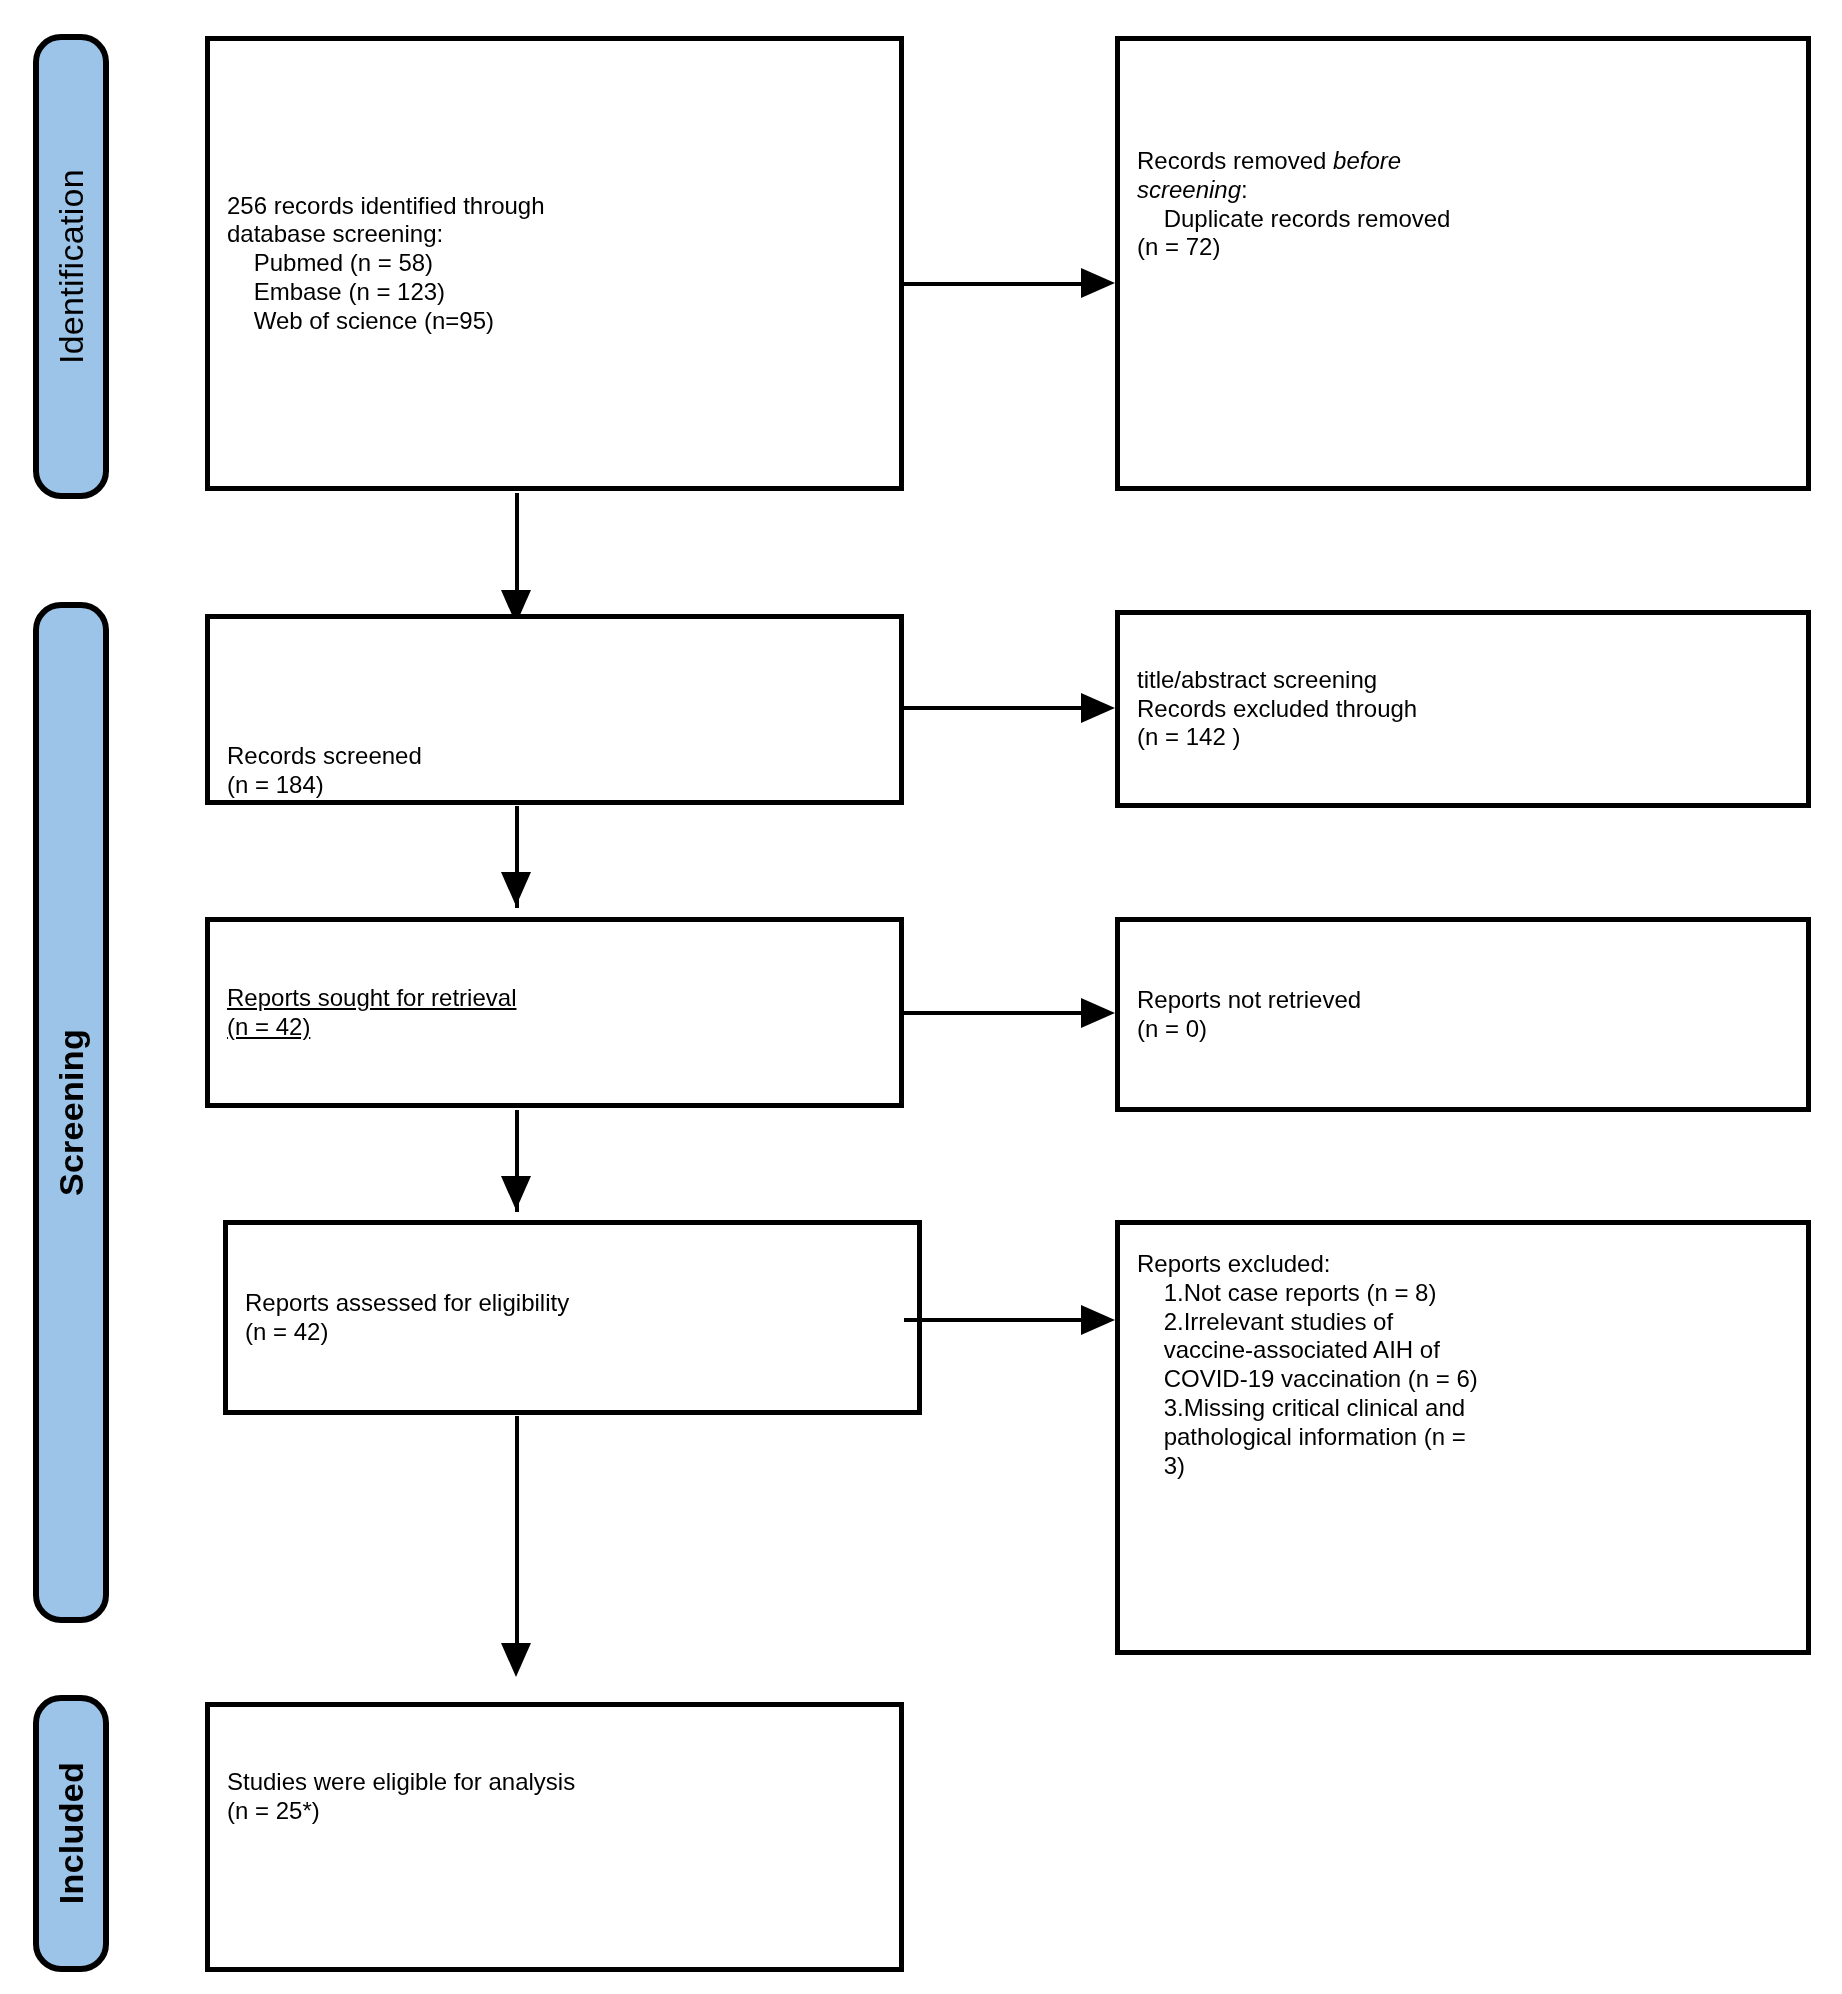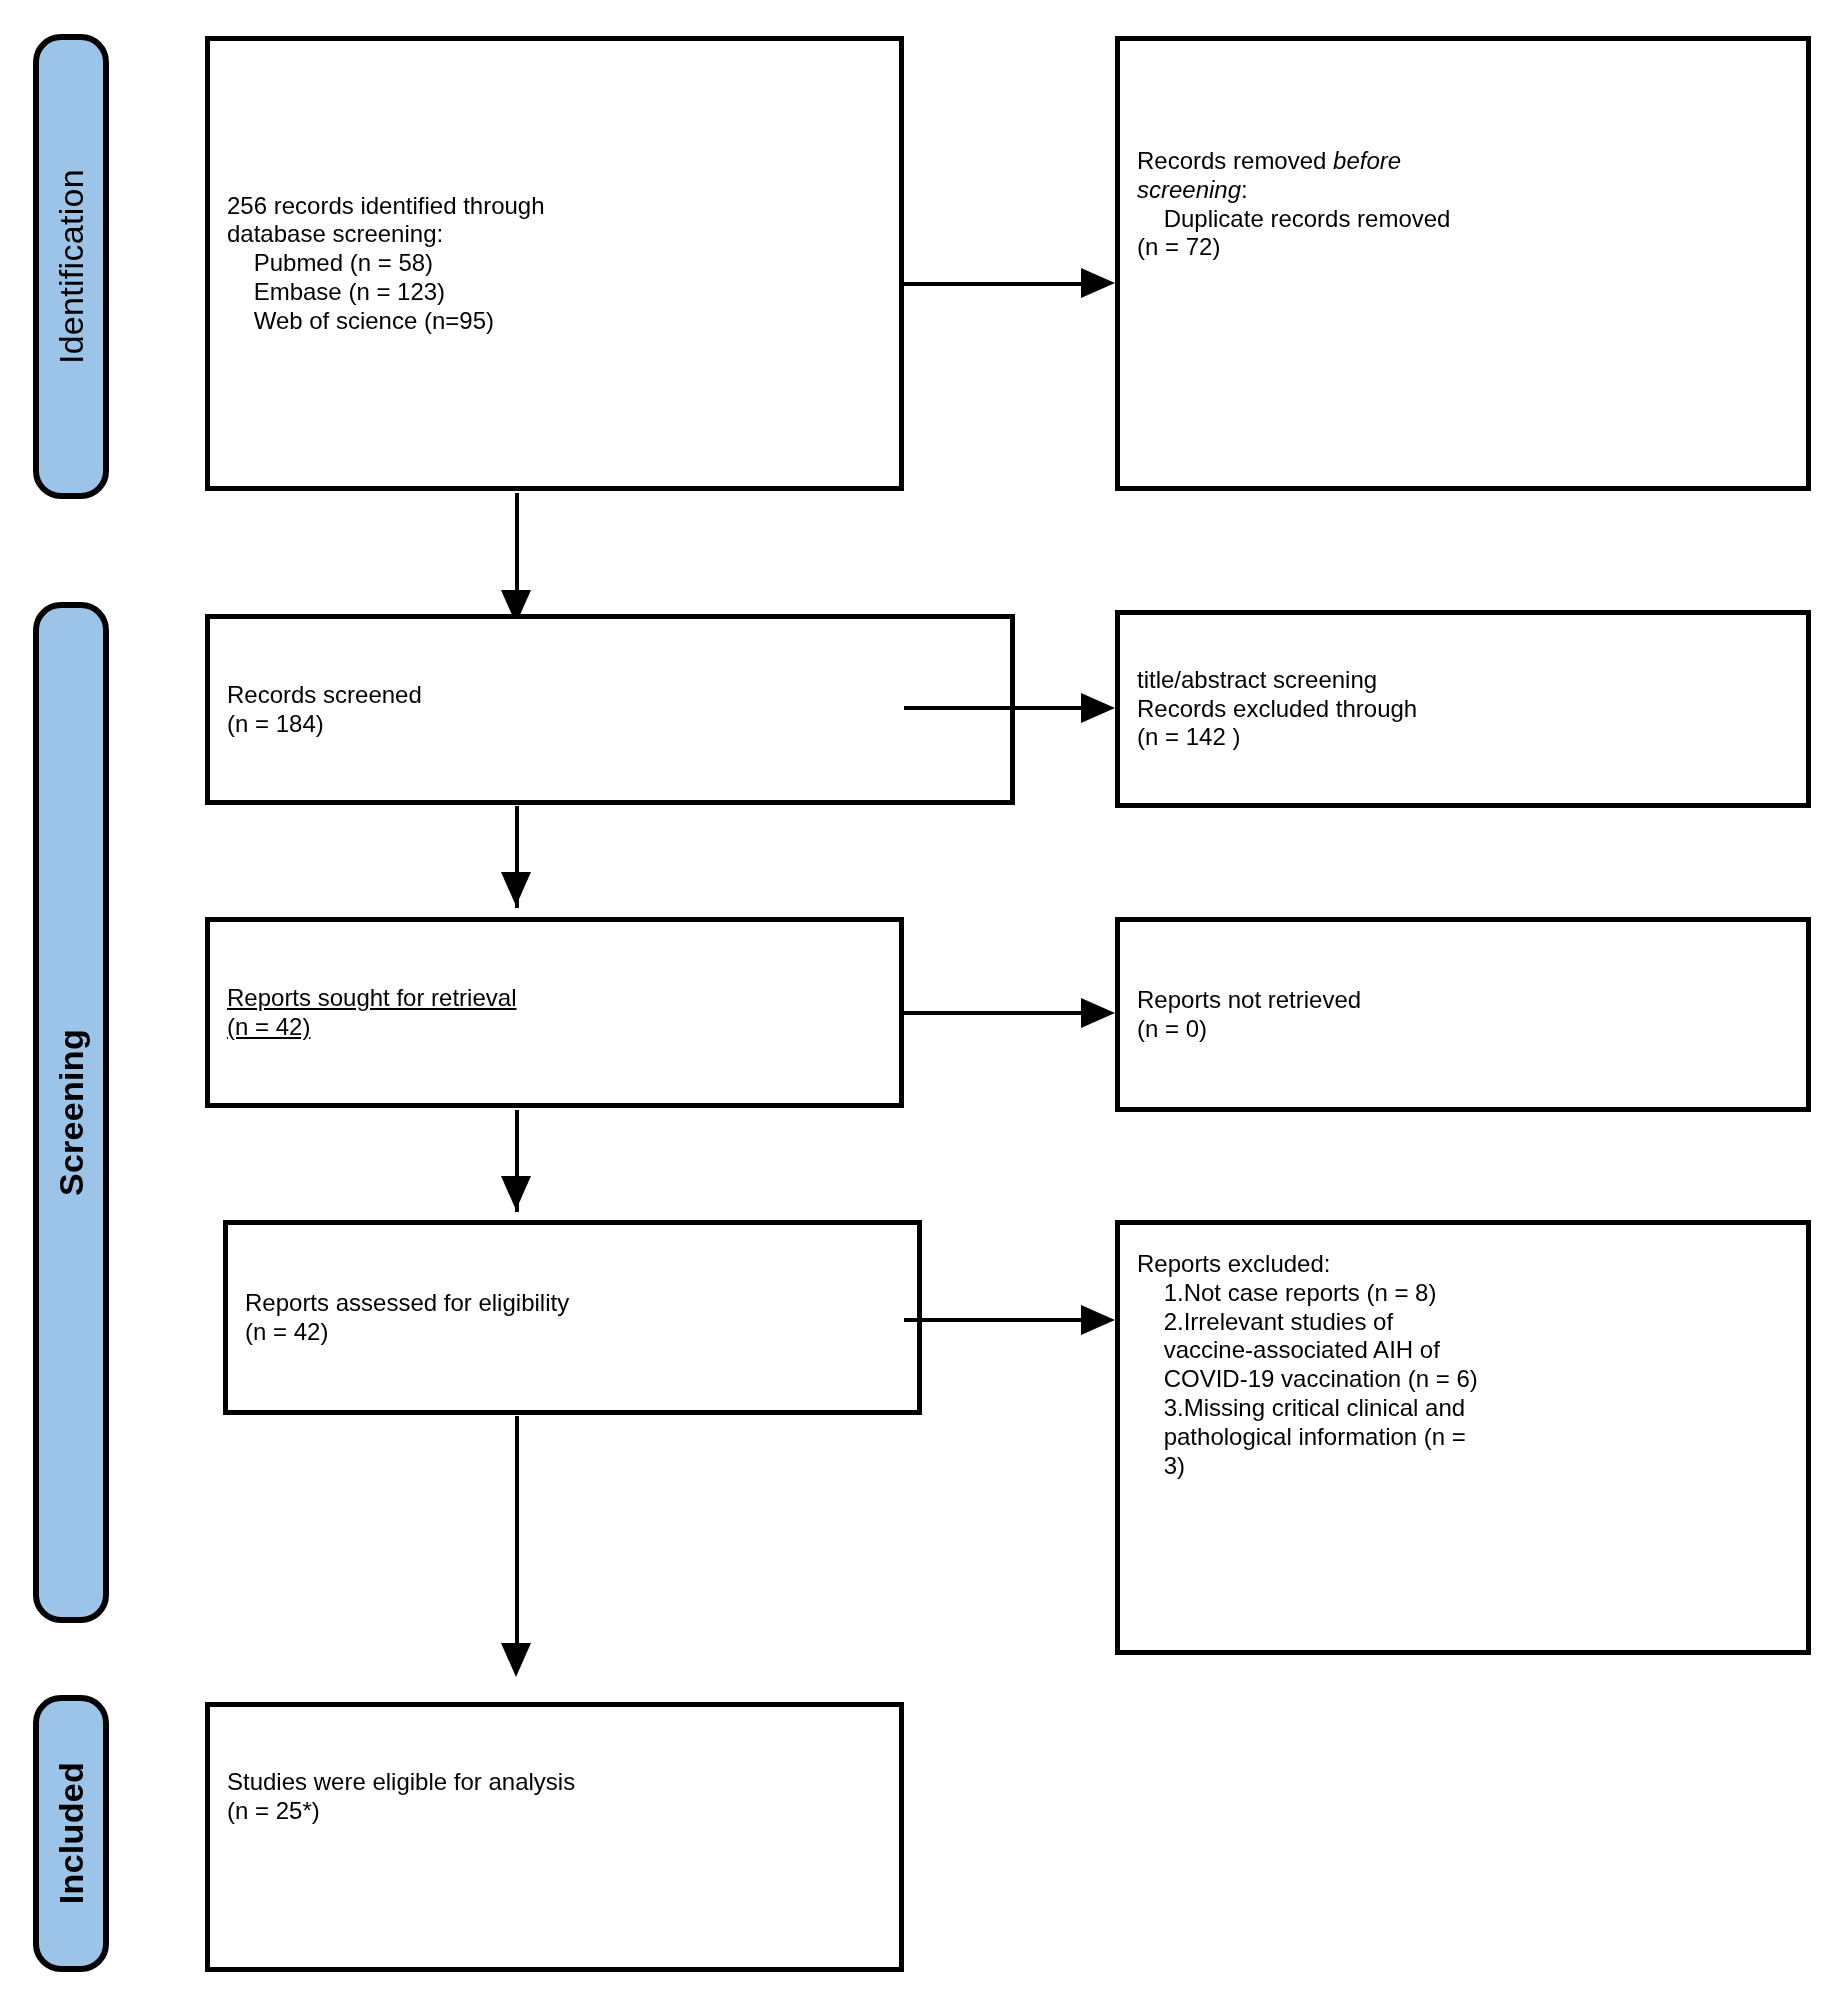--- a/index.html
+++ b/index.html
@@ -118,21 +118,21 @@
       <span class="ln">(n = 72)</span>
     </div>
   </div>
 
   <div class="hline" style="left:904px; top:282px; width:178px;"></div>
   <div class="arrow-right" style="left:1081px; top:268px;"></div>
 
   <div class="vline" style="left:515px; top:493px; width:4px; height:106px;"></div>
   <div class="arrow-down" style="left:501px; top:590px;"></div>
 
-  <div class="box" style="left:205px; top:614px; width:810px; height:191px;">
+  <div class="box" style="left:205px; top:614px; width:699px; height:191px;align-items:flex-end;">
     <div class="box-text">
       <span class="ln">Records screened</span>
       <span class="ln">(n = 184)</span>
     </div>
   </div>
 
   <div class="box" style="left:1115px; top:610px; width:696px; height:198px;">
     <div class="box-text">
       <span class="ln">title/abstract screening</span>
       <span class="ln">Records excluded through</span>

